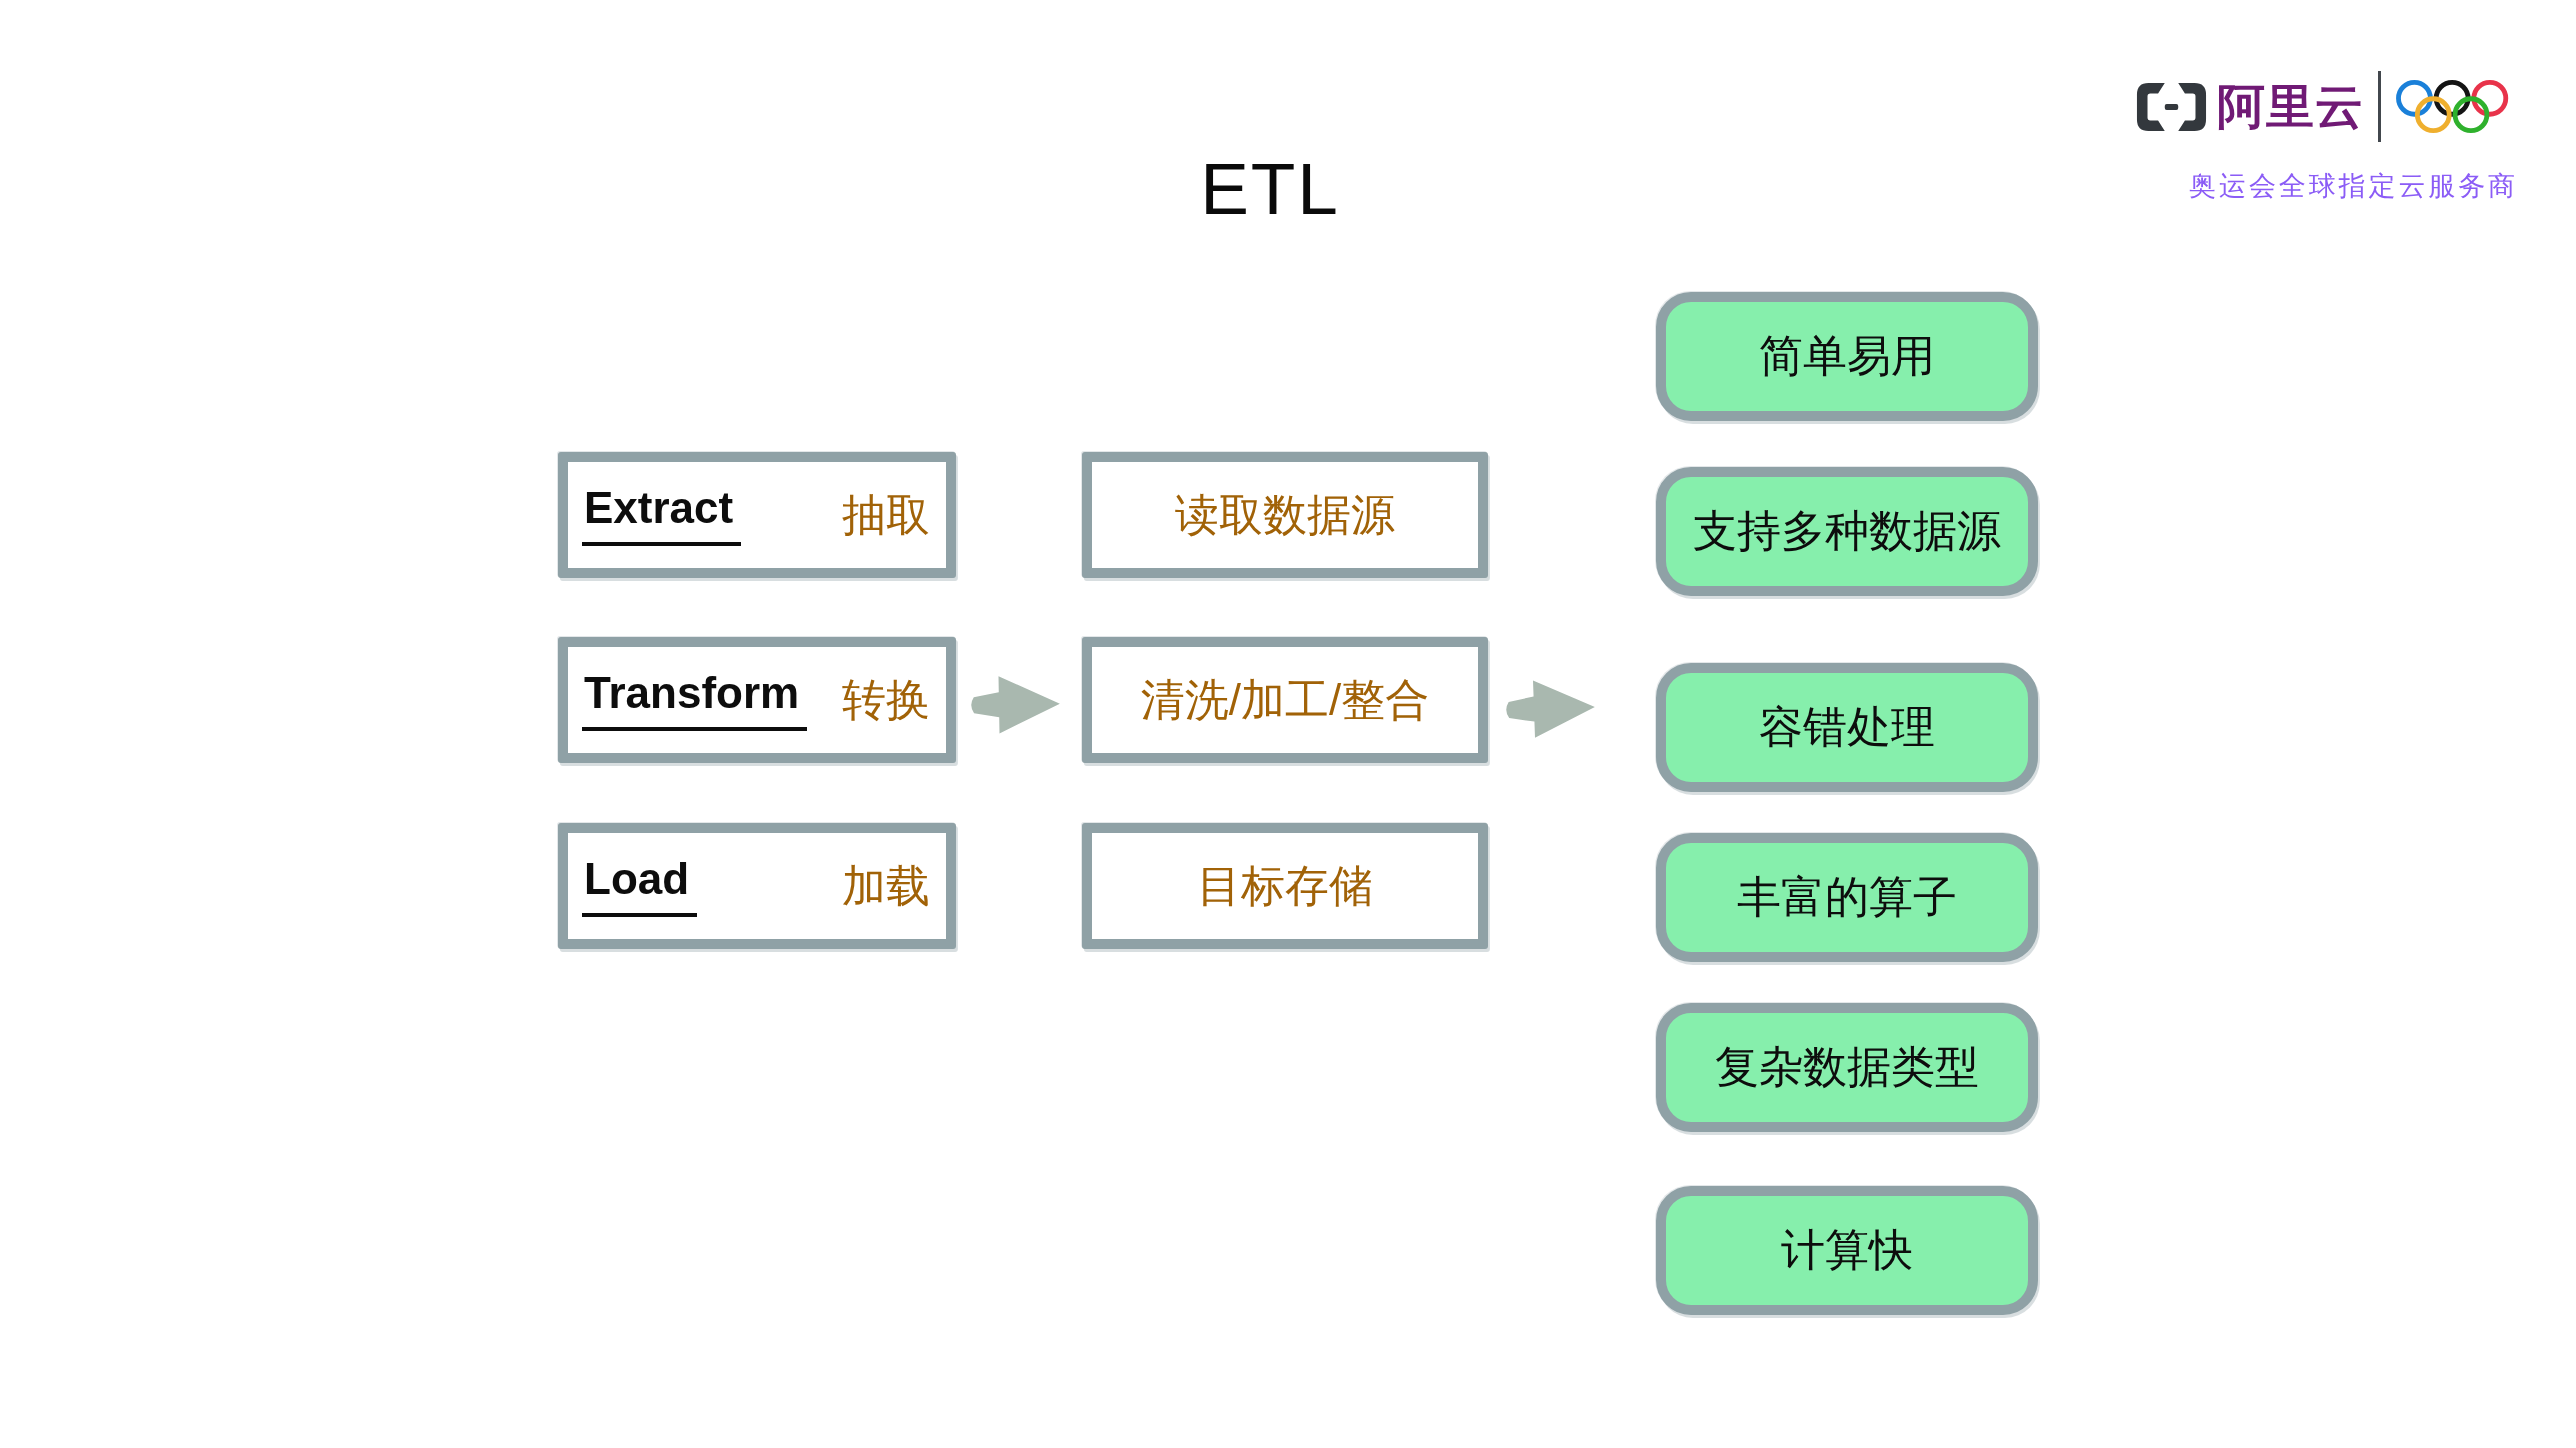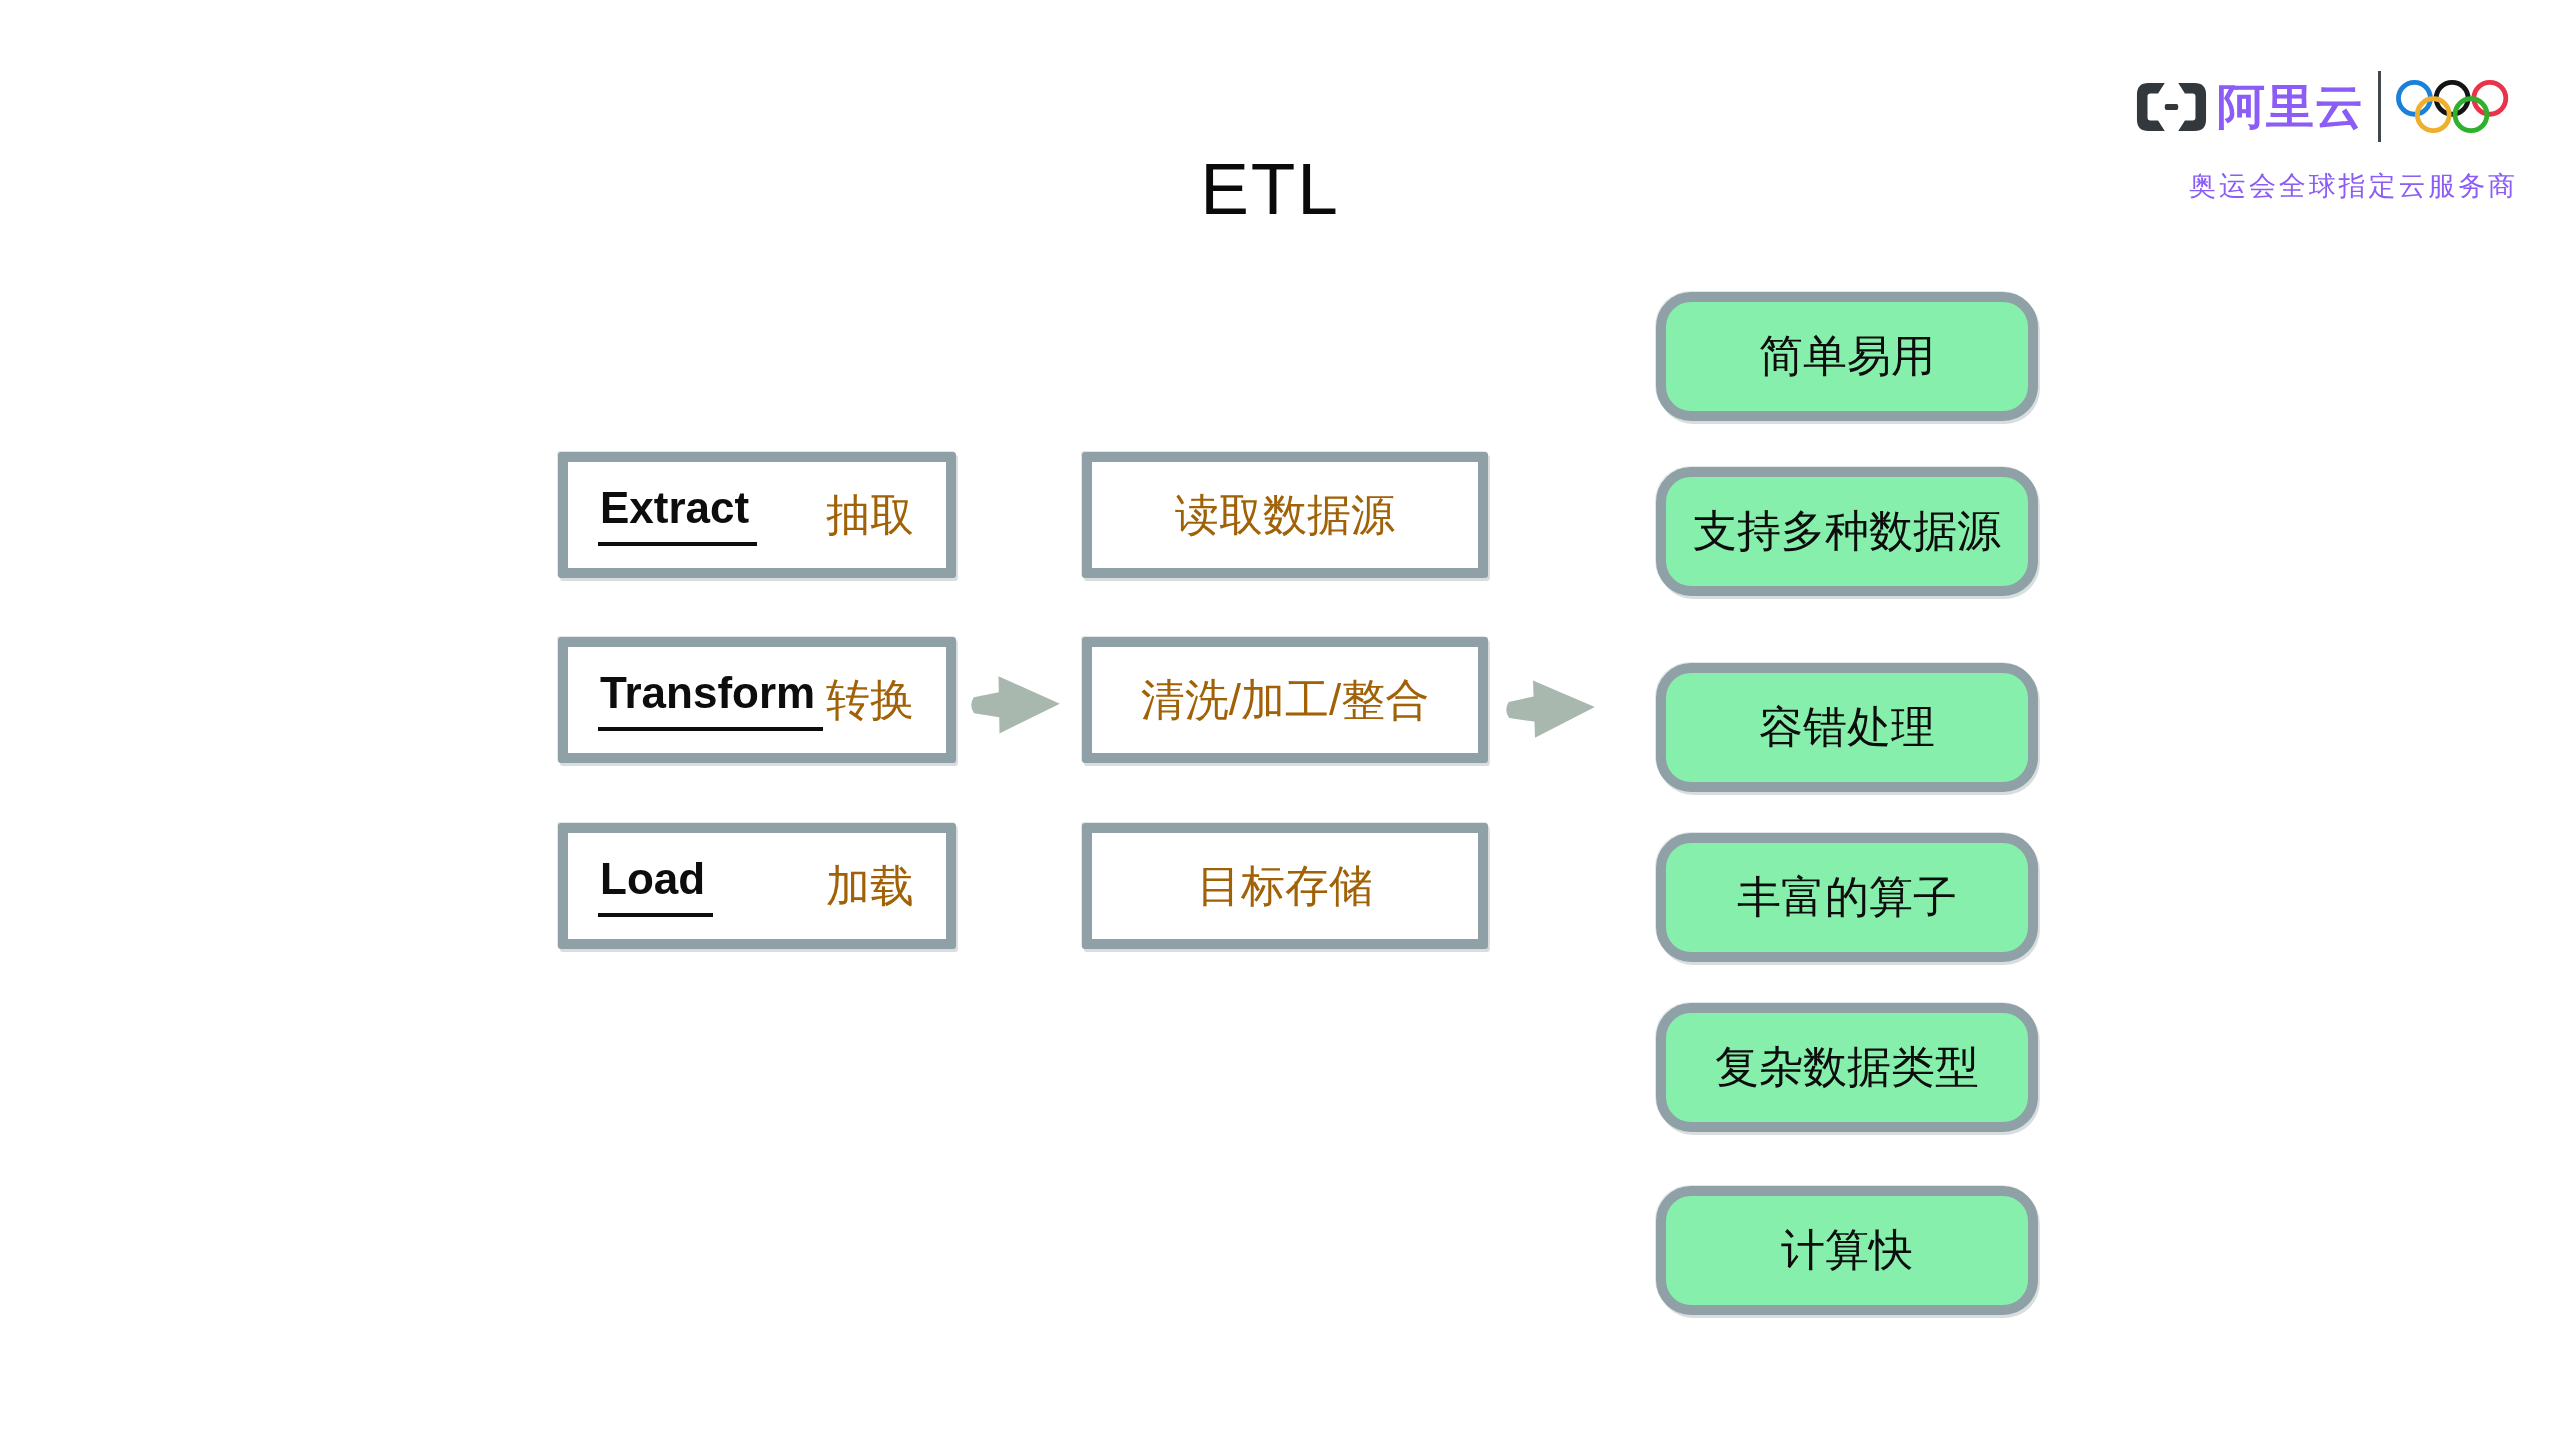--- a/index.html
+++ b/index.html
@@ -11,39 +11,39 @@
     position:absolute;left:1077px;top:147px;width:386px;text-align:center;
     font-size:73px;font-weight:400;letter-spacing:1.9px;color:#0a0a0a;
   }
   
   .box-rect{
     position:absolute;box-sizing:border-box;height:126px;background:#ffffff;
     border:10.6px solid #8fa1a6;border-radius:2.9px;
     box-shadow:1.9px 2.9px 0 rgba(143,161,166,.35), -1px -1px 0 rgba(143,161,166,.25);
     display:flex;align-items:center;
   }
-  .col-left{left:558px;width:398px;justify-content:space-between;padding:0 32px;}
+  .col-left{left:558px;width:398px;justify-content:space-between;padding:0 16px;}
   .col-mid{left:1082px;width:406px;justify-content:center;}
   .en{
     font-size:44px;font-weight:bold;color:#0d0d0d;line-height:1.1;
     border-bottom:4.8px solid #0d0d0d;padding:0 7.7px 8.7px 1.9px;margin-left:-1.9px;
   }
   .zh,.mid-label{font-size:44px;color:#a16207;}
   
   .box-round{
     position:absolute;box-sizing:border-box;left:1656px;width:382px;height:129px;background:#86efac;
     border:10.6px solid #8fa1a6;border-radius:35px;
     box-shadow:1.9px 2.9px 0 rgba(143,161,166,.35), -1px -1px 0 rgba(143,161,166,.25);
     display:flex;align-items:center;justify-content:center;font-size:44px;color:#0d0d0d;
   }
   .arrow{position:absolute;width:104px;height:77px;}
   
   .logo{position:absolute;top:71px;right:58px;}
   .logo-row{display:flex;align-items:center;height:71px;}
-  .brand{font-size:48px;font-weight:700;color:#8b5cf6;margin-left:9.7px;letter-spacing:1px;white-space:nowrap;text-align:right;}
+  .brand{font-size:48px;font-weight:700;color:#701a75;margin-left:9.7px;letter-spacing:1px;white-space:nowrap;text-align:right;}
   .logo-divider{width:2.9px;height:71px;background:#42474d;margin:0 13.5px;}
   .slogan{margin-top:26px;font-size:27px;font-weight:500;color:#8b5cf6;letter-spacing:2.9px;white-space:nowrap;text-align:right;}
 </style>
 </head>
 <body>
 
 <div class="canvas">
 
   <div class="title">ETL</div>
 

